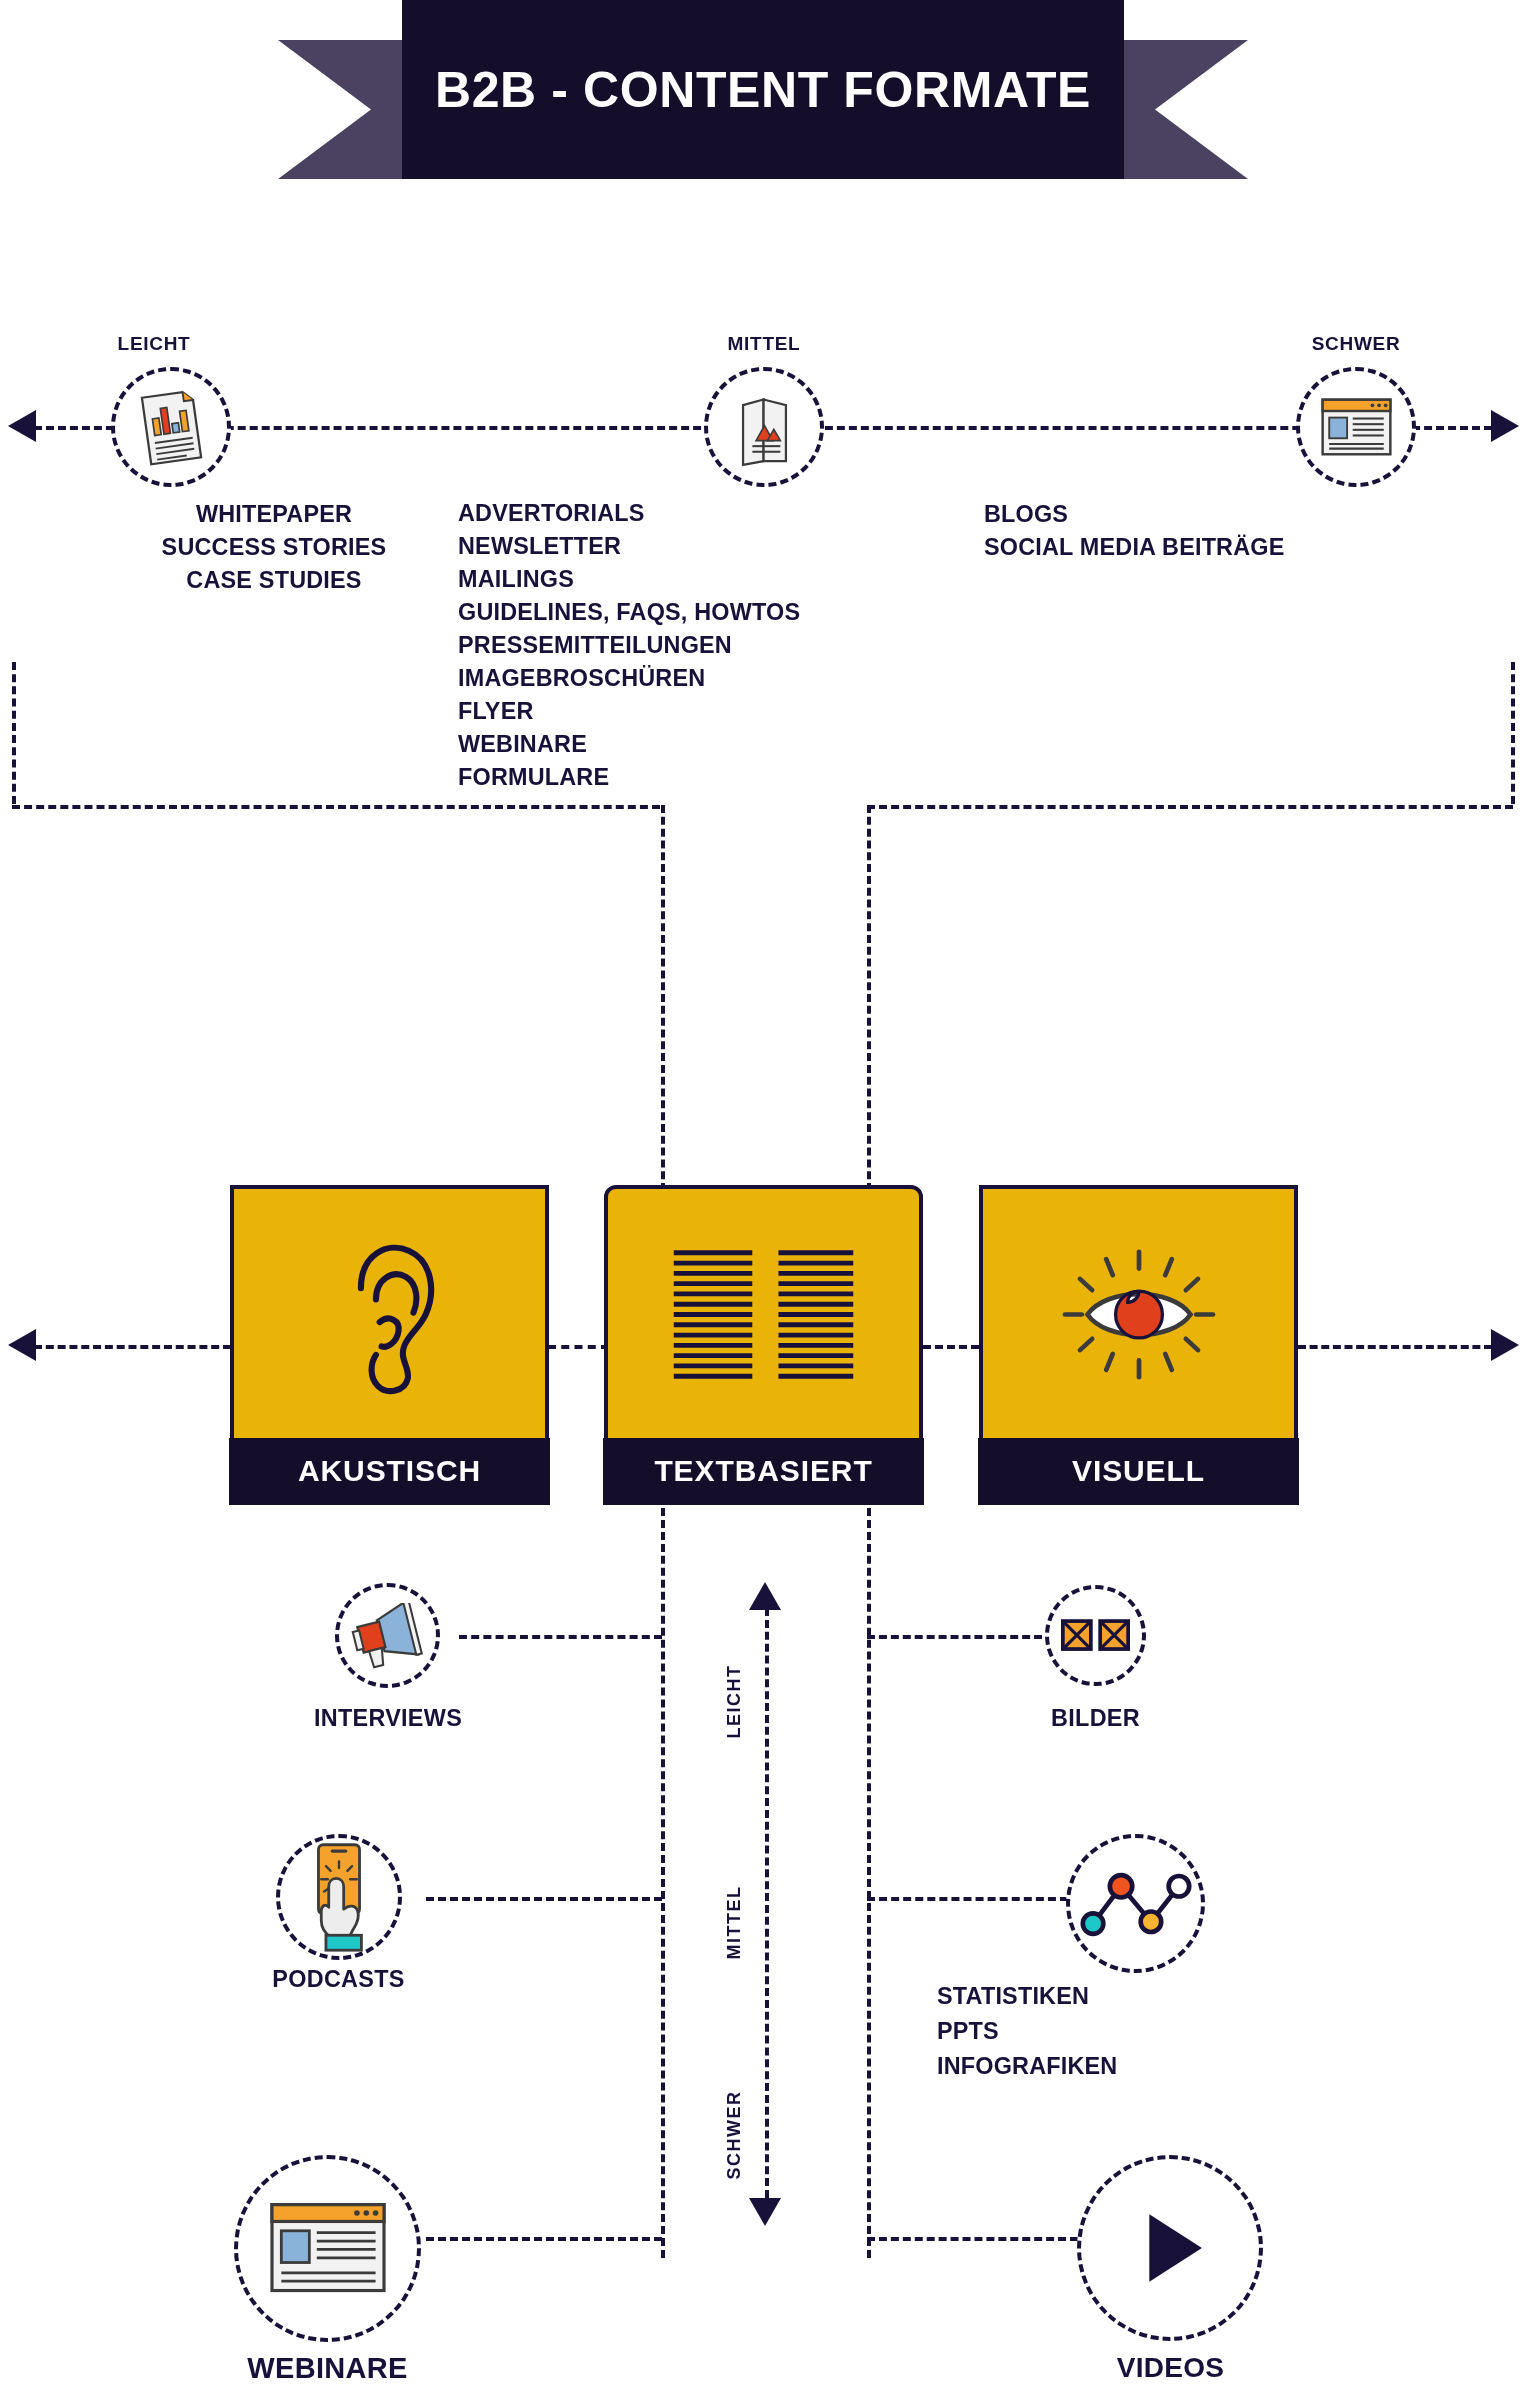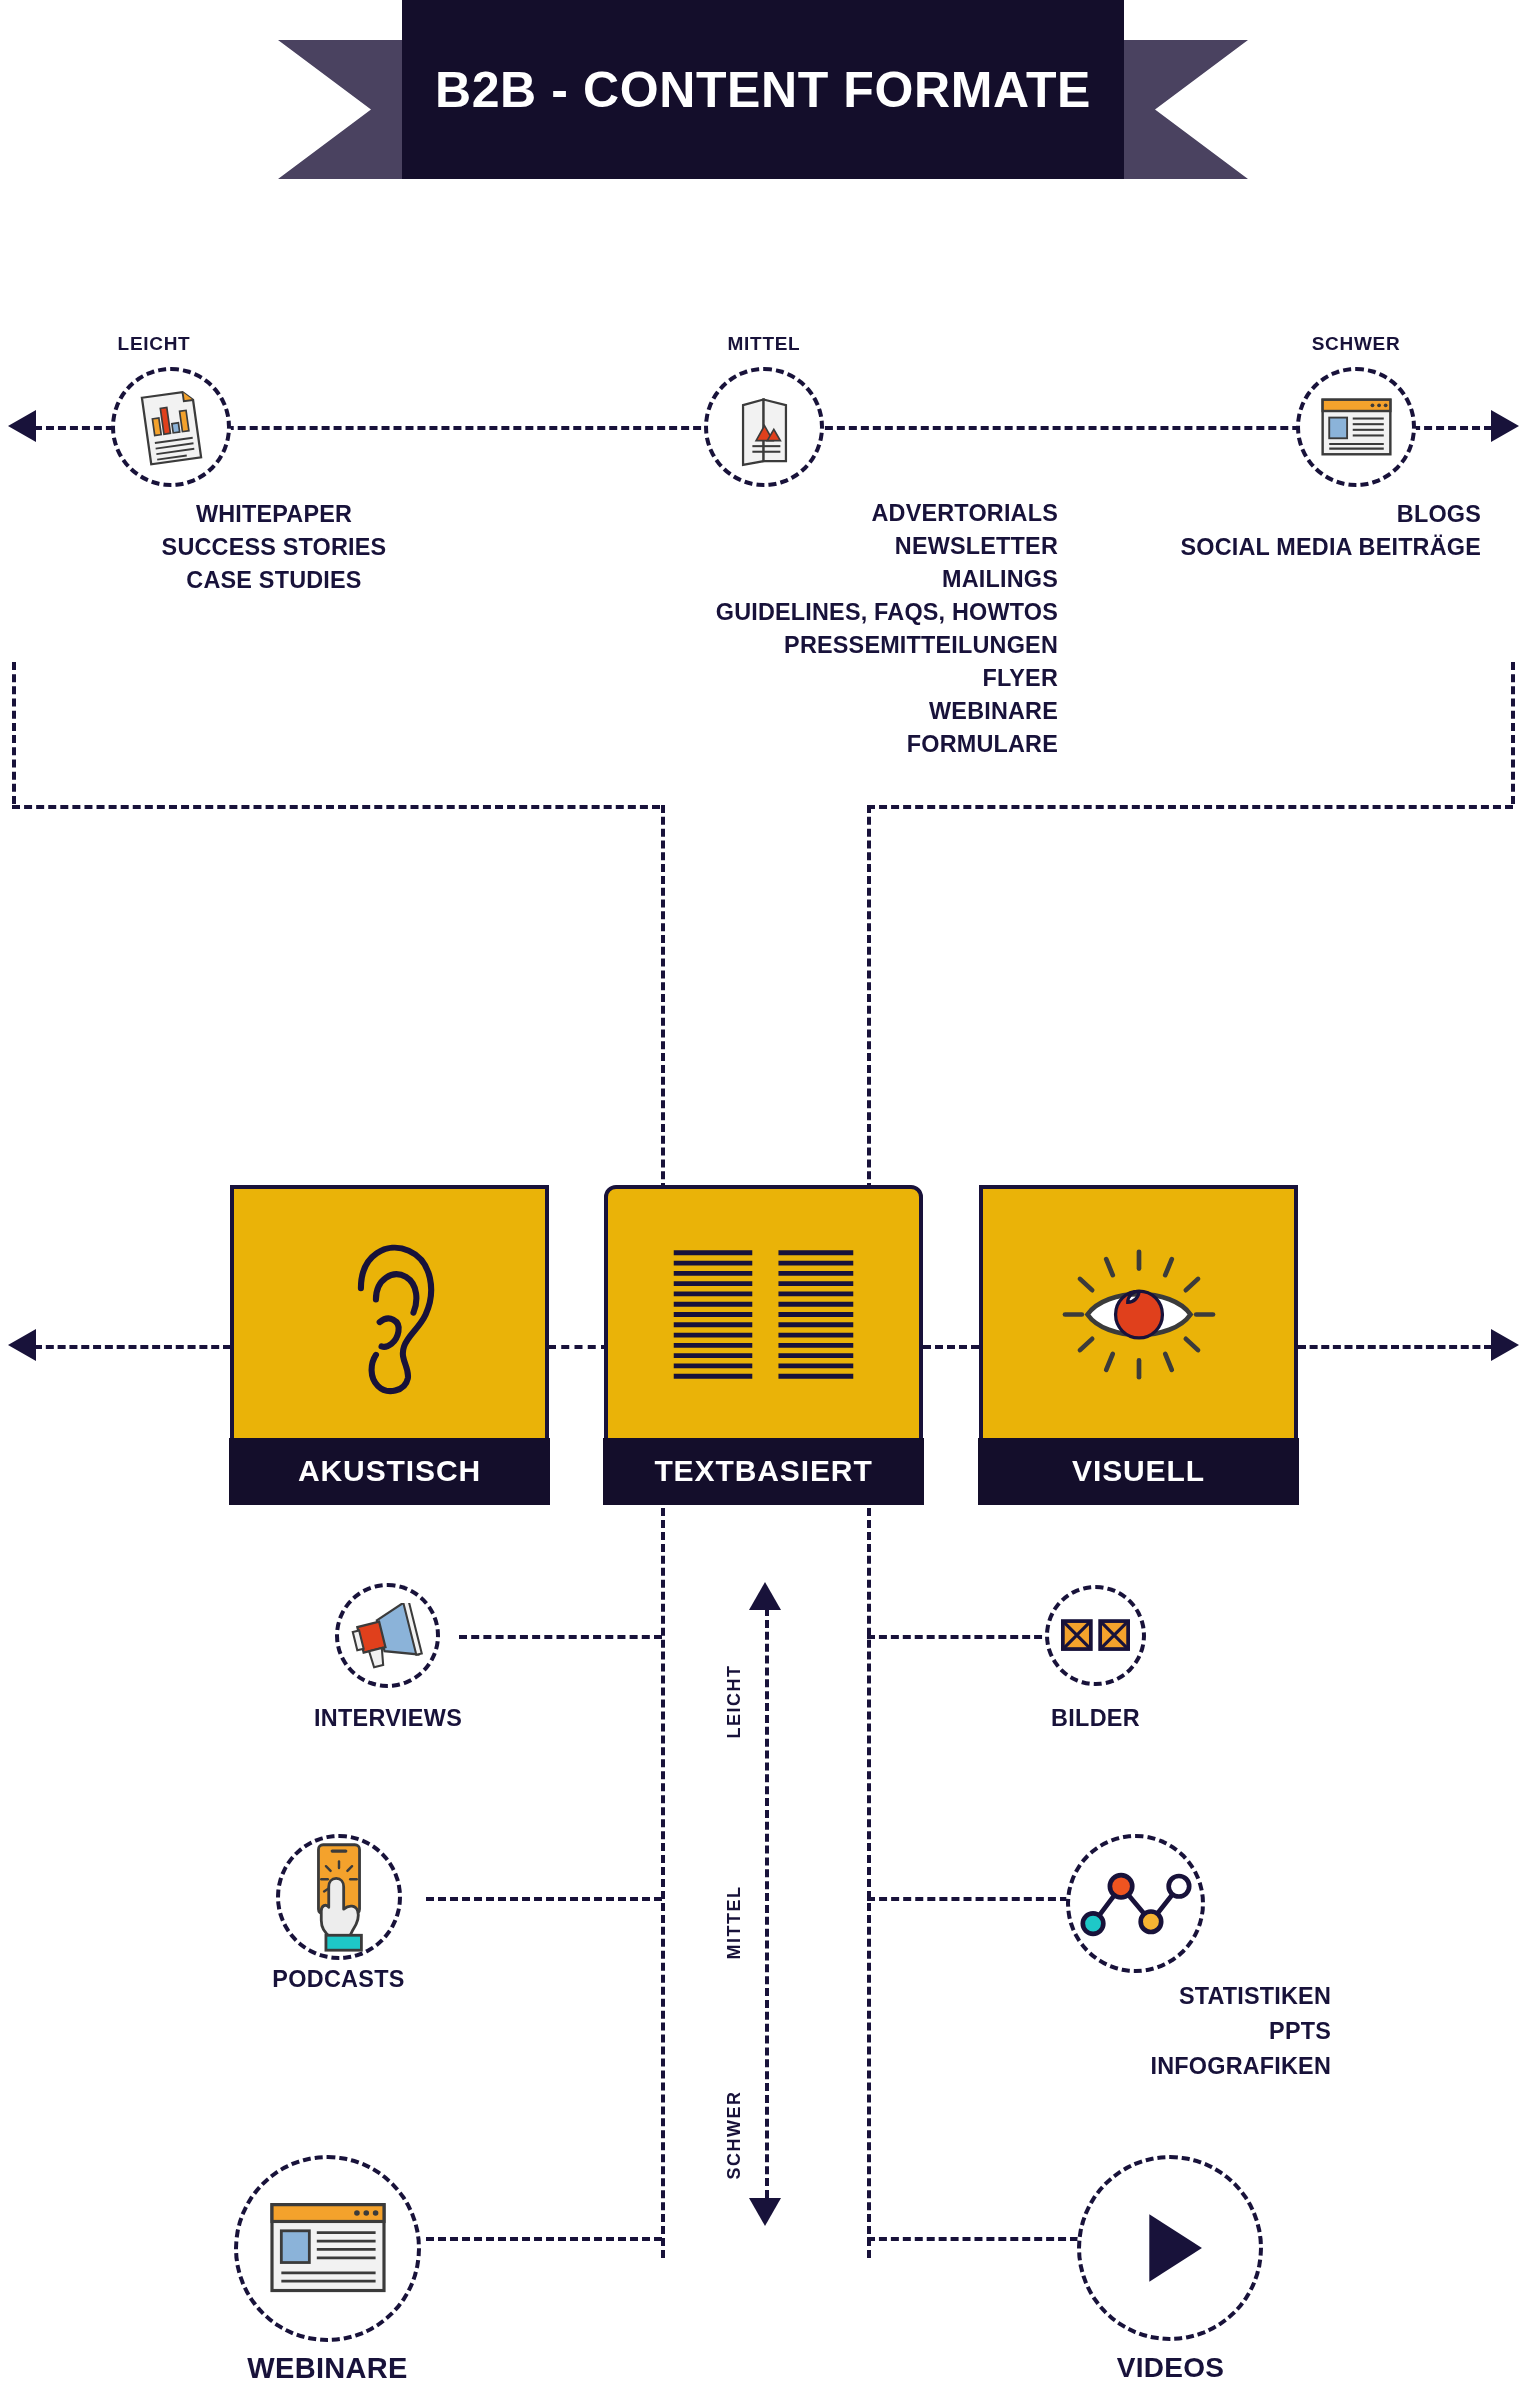--- a/index.html
+++ b/index.html
@@ -24,21 +24,21 @@
   .arrow-r{border-top:16px solid transparent;border-bottom:16px solid transparent;border-left:28px solid #18123a;}
   .arrow-u{position:absolute;width:0;height:0;border-left:16px solid transparent;border-right:16px solid transparent;border-bottom:28px solid #18123a;}
   .arrow-d{position:absolute;width:0;height:0;border-left:16px solid transparent;border-right:16px solid transparent;border-top:28px solid #18123a;}
 
   
   .dcircle{position:absolute;border:4.7px dashed #18123a;border-radius:50%;
            background:#fff;display:flex;align-items:center;justify-content:center;box-sizing:border-box;}
 
   .cap{position:absolute;text-align:center;font-size:19px;font-weight:bold;letter-spacing:0.7px;}
   .lbl{position:absolute;text-align:center;font-size:23.4px;font-weight:bold;letter-spacing:0.3px;}
-  .listblk{position:absolute;text-align:right;font-size:23.4px;font-weight:bold;line-height:33px;letter-spacing:0.2px;}
+  .listblk{position:absolute;text-align:left;font-size:23.4px;font-weight:bold;line-height:33px;letter-spacing:0.2px;}
   .listblk.lft{text-align:center;}
 
   
   .mbox{position:absolute;width:319px;height:319px;border:4.7px solid #18123a;
         background:#eab308;box-sizing:border-box;}
   .mbox .art{position:absolute;left:0;top:0;right:0;height:251px;display:flex;align-items:center;justify-content:center;}
   .mbox .bar{position:absolute;left:-4.7px;right:-4.7px;bottom:-4.7px;height:67px;background:#140e2b;
        display:flex;align-items:center;justify-content:center;color:#fff;font-size:30px;font-weight:bold;letter-spacing:0.9px;}
 
   .vaxlabel{position:absolute;font-size:18px;font-weight:bold;letter-spacing:1.5px;
@@ -94,20 +94,21 @@
       <line x1="24" y1="62" x2="54" y2="62" stroke="#3b3b3b" stroke-width="2.2"></line>
       <line x1="24" y1="68" x2="54" y2="68" stroke="#3b3b3b" stroke-width="2.2"></line>
     </svg>
   </div>
   <div class="listblk" style="left:458px;top:497px;width:600px;">
     <div>ADVERTORIALS</div>
     <div>NEWSLETTER</div>
     <div>MAILINGS</div>
     <div>GUIDELINES, FAQS, HOWTOS</div>
     <div>PRESSEMITTEILUNGEN</div>
+    <div>IMAGEBROSCHÜREN</div>
     <div>FLYER</div>
     <div>WEBINARE</div>
     <div>FORMULARE</div>
   </div>
 
   <div class="cap" style="left:1281px;top:333px;width:150px;">SCHWER</div>
   <div class="dcircle" style="left:1296px;top:367px;width:120px;height:120px;">
     <svg width="79" height="66" viewBox="0 0 84 70">
       <rect x="6" y="6" width="72" height="58" fill="#f2f2f2" stroke="#3b3b3b" stroke-width="2.6"></rect>
       <rect x="6" y="6" width="72" height="12" fill="#f4a22c" stroke="#3b3b3b" stroke-width="2.6"></rect>

